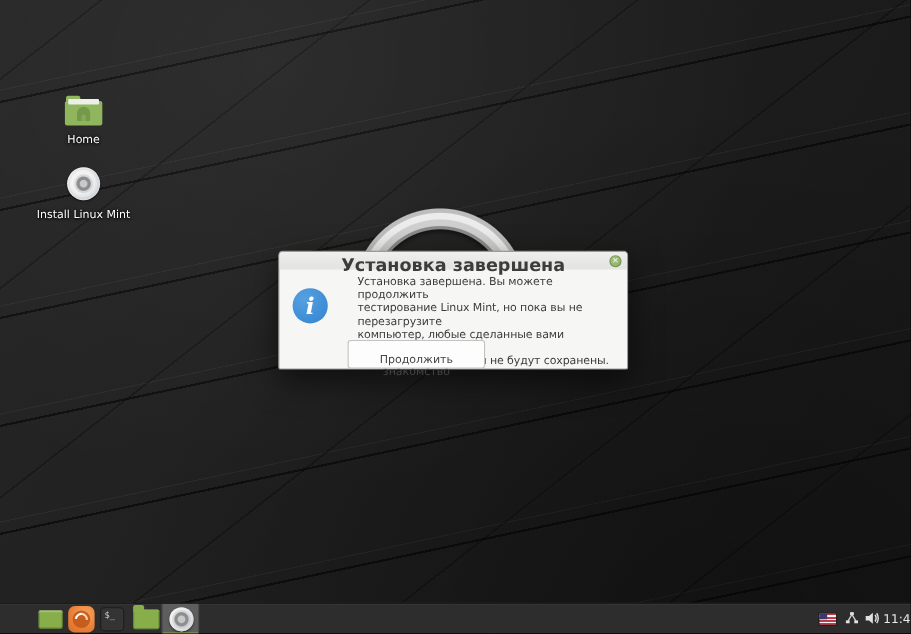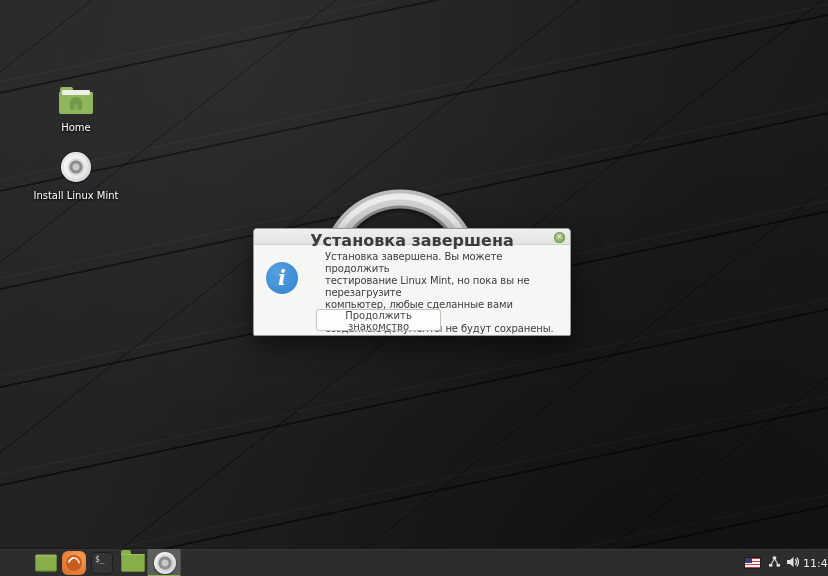--- a/index.html
+++ b/index.html
@@ -67,21 +67,21 @@
     color:#f5f8ef;font-size:7px;line-height:11px;text-align:center;cursor:pointer;
     box-shadow:inset 0 0 0 1px rgba(90,120,60,0.5);}
   .info-circle{position:absolute;left:12px;top:33px;width:32px;height:32px;border-radius:50%;
     background:radial-gradient(circle at 35% 30%, #56a0e0, #3e8ed6 65%, #3480c8);
     color:#fff;text-align:center;}
   .info-circle span{font-family:"DejaVu Serif","Liberation Serif",serif;font-style:italic;
     font-weight:bold;font-size:21px;line-height:31px;}
   .msg{position:absolute;left:71px;top:22px;width:245px;font-size:10px;line-height:12px;
     color:#3d3d3d;white-space:pre-line;letter-spacing:-0.1px;}
   .dlg-btn{position:absolute;top:80px;height:22px;background:#fdfdfd;border:1px solid #c3c3c1;
-    border-radius:3px;font-size:10px;color:#454545;font-family:inherit;cursor:pointer;padding:0;}
+    border-radius:3px;font-size:10px;color:#454545;font-family:inherit;cursor:pointer;padding:12px;}
   .btn-continue{left:62px;width:125px;}
   .btn-restart{left:196px;width:115px;}
   
   .taskbar{position:absolute;left:0;bottom:0;width:828px;height:28px;background:#2d2d2d;
     border-top:1px solid #1a1a1a;box-shadow:inset 0 1px 0 rgba(255,255,255,0.04);}
   .tb{position:absolute;top:50%;transform:translateY(-50%);cursor:pointer;}
   .mintmenu{left:5px;width:24px;height:32px;border-radius:50%;border:2px solid #f2f2f2;
     color:#f2f2f2;text-align:center;background:rgba(255,255,255,0.03);margin-top:36px;}
   .mintmenu span{font-size:9px;font-weight:bold;line-height:20px;letter-spacing:-0.5px;}
   .showdesk{left:35px;width:22px;height:17px;background:#87ae49;border-radius:2px;

